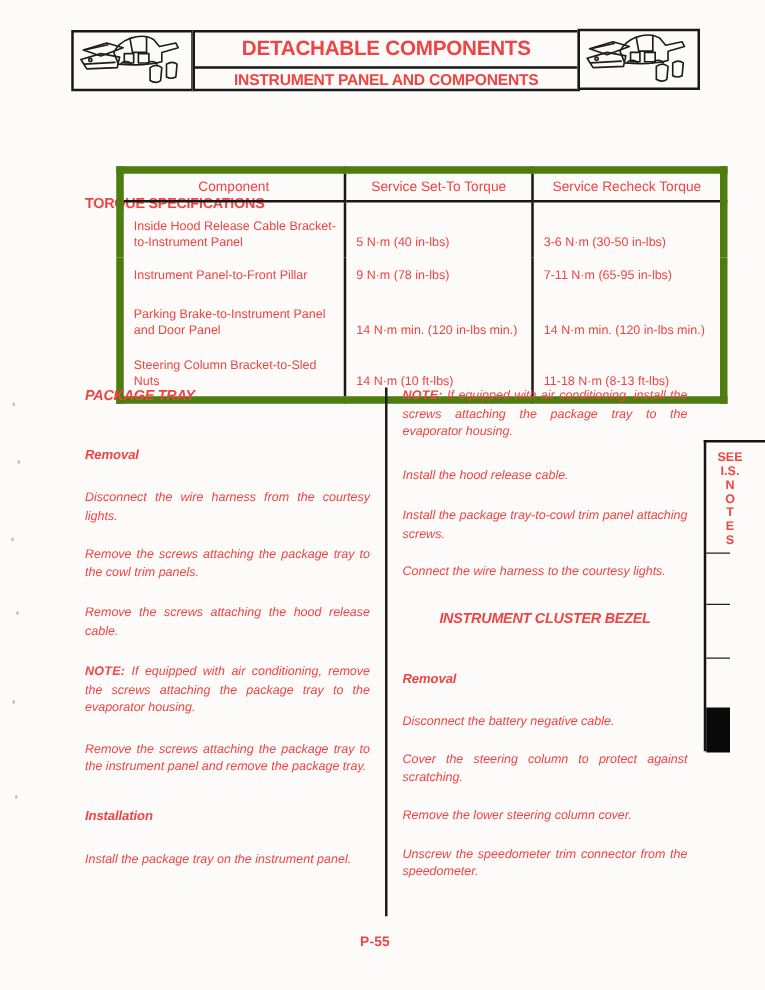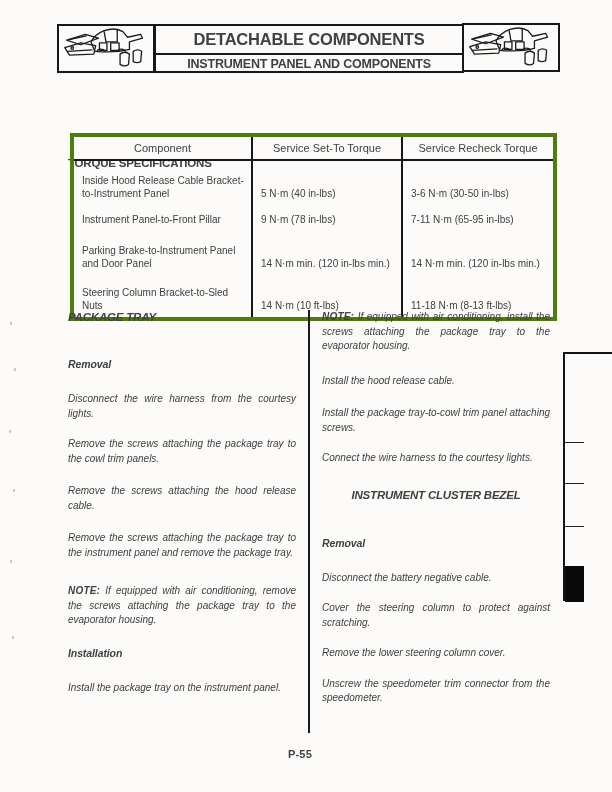--- a/index.html
+++ b/index.html
@@ -2,40 +2,40 @@
 <html><head>
 <meta charset="utf-8">
 <style>
   html,body{margin:0;padding:0;background:#e8e8e8;}
   .page{
     position:relative;
     width:612px;height:792px;
     margin:0 auto;
     background:#fcfbf9;
     font-family:"Liberation Sans","DejaVu Sans",sans-serif;
-    color:#404040;
+    color:#ef4444;
     overflow:hidden;
   }
   
   .hd-box{position:absolute;border:2px solid #181818;background:#fcfbf9;box-sizing:border-box;}
   .hd-car-left{left:57px;top:24px;width:98px;height:49px;}
   .hd-car-right{left:462px;top:23px;width:98px;height:49px;}
   .hd-title-box{left:154px;top:24px;width:310px;height:49px;}
   .hd-title{height:27px;line-height:27px;text-align:center;font-weight:bold;
     font-size:16.5px;letter-spacing:-0.2px;border-bottom:2px solid #181818;}
   .hd-subtitle{height:18px;line-height:18px;text-align:center;font-weight:bold;
     font-size:12.5px;letter-spacing:-0.2px;}
   .car-svg{display:block;width:100%;height:100%;}
   
   .torque-heading{position:absolute;left:68px;top:113px;font-weight:bold;
     font-size:11.5px;letter-spacing:-0.2px;margin-top:44px;}
   table.torque{position:absolute;left:70px;top:133px;width:483px;
     border-collapse:collapse;table-layout:fixed;font-size:10px;}
   table.torque,table.torque th,table.torque td{box-sizing:border-box;}
-  table.torque{border:4px solid #4d7c0f;}
+  table.torque{border:6px solid #4d7c0f;margin-left:23px;}
   table.torque th{font-weight:normal;font-size:11px;text-align:center;
     border-bottom:2px solid #181818;height:25px;}
   table.torque th,table.torque td{border-right:2px solid #181818;}
   table.torque th:last-child,table.torque td:last-child{border-right:none;}
   table.torque td{vertical-align:bottom;padding:4px 4px 5px 8px;line-height:13px;}
   table.torque td.val{white-space:nowrap;}
   table.torque tr.r1{height:45px;} table.torque tr.r2{height:26px;}
   table.torque tr.r3{height:44px;} table.torque tr.r4{height:44px;}
   
   .col{position:absolute;top:310px;width:228px;font-size:10px;line-height:14.5px;font-style:italic;}
@@ -150,40 +150,45 @@
   </table>
 
   <div class="col-divider"></div>
 
   <div class="col col-left">
     <div class="sec-heading">PACKAGE TRAY</div>
     <div class="sub-heading">Removal</div>
     <p class="para">Disconnect the wire harness from the courtesy lights.</p>
     <p class="para mb18">Remove the screws attaching the package tray to the cowl trim panels.</p>
     <p class="para mb18">Remove the screws attaching the hood release cable.</p>
+    <p class="para mb18"><b>NOTE:</b> <span>If equipped with air conditioning, remove the screws attaching the package tray to the evaporator housing.</span></p>
     <p class="para mb24">Remove the screws attaching the package tray to the instrument panel and remove the package tray.</p>
-    <p class="para mb18"><b>NOTE:</b> <span>If equipped with air conditioning, remove the screws attaching the package tray to the evaporator housing.</span></p>
     <div class="sub-heading">Installation</div>
     <p class="para mb0">Install the package tray on the instrument panel.</p>
   </div>
 
   <div class="col col-right">
     <p class="para mb20"><b>NOTE:</b> <span>If equipped with air conditioning, install the screws attaching the package tray to the evaporator housing.</span></p>
     <p class="para mb18">Install the hood release cable.</p>
     <p class="para">Install the package tray-to-cowl trim panel attaching screws.</p>
     <p class="para mb22">Connect the wire harness to the courtesy lights.</p>
     <div class="sec-heading rc-heading">INSTRUMENT CLUSTER BEZEL</div>
     <div class="sub-heading mb20">Removal</div>
     <p class="para">Disconnect the battery negative cable.</p>
     <p class="para">Cover the steering column to protect against scratching.</p>
     <p class="para">Remove the lower steering column cover.</p>
     <p class="para mb0">Unscrew the speedometer trim connector from the speedometer.</p>
   </div>
 
   <div class="side-tab">
+    <div class="tab-label">
+      <div>SEE</div>
+      <div>I.S.</div>
+      <div class="tab-vertical">NOTES</div>
+    </div>
     <div class="tab-divider d1"></div>
     <div class="tab-divider d2"></div>
     <div class="tab-divider d3"></div>
     <div class="tab-block"></div>
   </div>
 
   <div class="footer">P-55</div>
 
   <div class="speck" style="left:10px;top:322px;"></div>
   <div class="speck" style="left:14px;top:368px;"></div>

